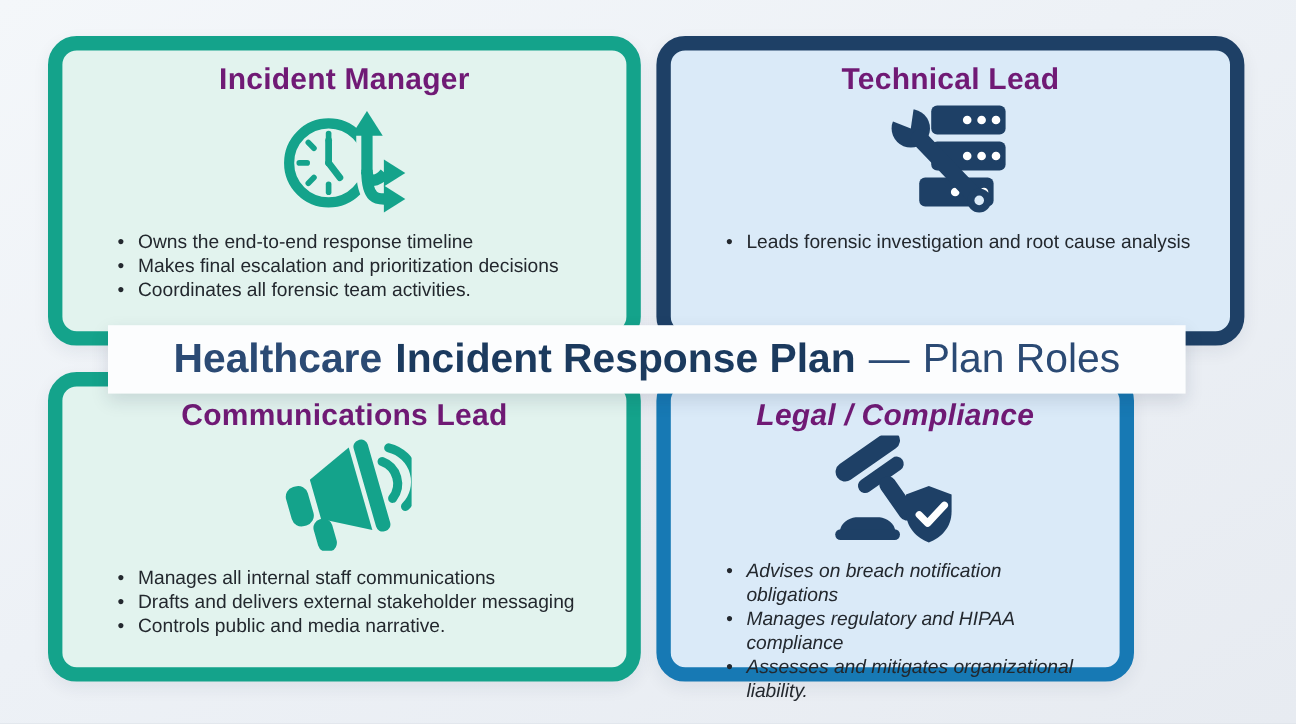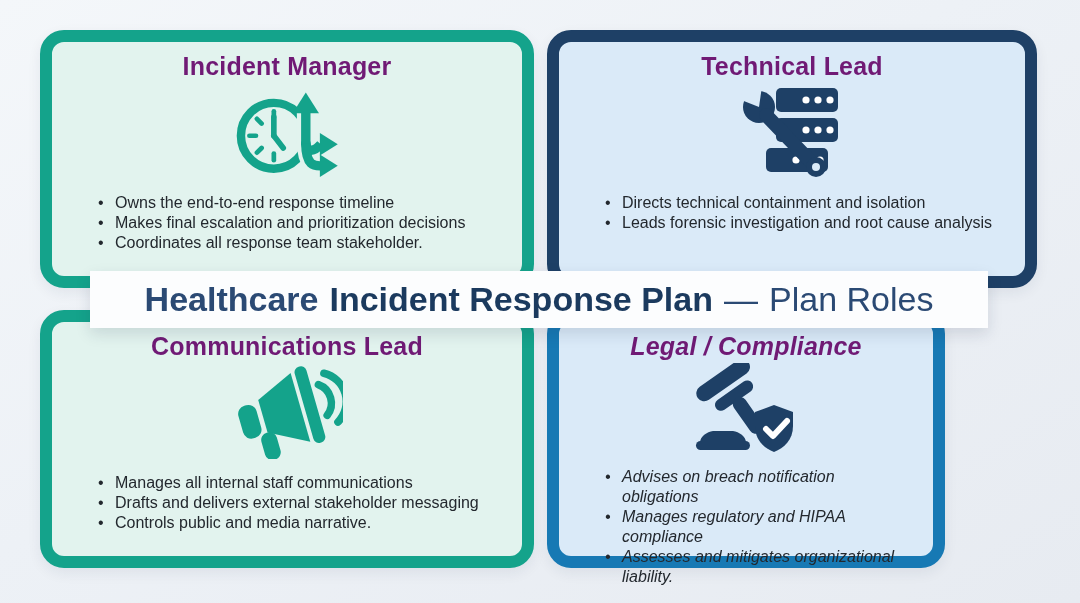--- a/index.html
+++ b/index.html
@@ -72,21 +72,21 @@
           <path d="M78 60 C78 74 88 70 94 63" fill="none" stroke="#14A38B" stroke-width="10"></path>
           <polygon points="93,51 93,75 112,63" fill="#14A38B"></polygon>
 
           <path d="M78 62 C78 87 88 86 94 86" fill="none" stroke="#14A38B" stroke-width="10"></path>
           <polygon points="93,74 93,98 112,86" fill="#14A38B"></polygon>
         </svg>
       </div>
       <ul class="bullets">
         <li>Owns the end-to-end response timeline</li>
         <li>Makes final escalation and prioritization decisions</li>
-        <li>Coordinates all response team stakeholder.</li>
+        <li>Coordinates all forensic team activities.</li>
       </ul>
     </div>
   </section>
 
   <section class="card card-tr">
     <div class="card-inner">
       <h2 class="card-title">Technical Lead</h2>
       <div class="icon-wrap">
         <svg width="104" height="96" viewBox="0 0 104 96">
           <g fill="#1E4066">
@@ -108,21 +108,20 @@
 
           <circle cx="19" cy="23" r="16" fill="#1E4066"></circle>
           <polygon points="19,23 -4,14 6,-8 22,2" fill="#DAEAF8"></polygon>
           <circle cx="6" cy="10" r="5" fill="#DAEAF8"></circle>
           <line x1="26" y1="31" x2="74" y2="81" stroke="#1E4066" stroke-width="14" stroke-linecap="round"></line>
           <circle cx="76" cy="83" r="10" fill="#1E4066"></circle>
           <circle cx="76" cy="83" r="4" fill="#DAEAF8"></circle>
         </svg>
       </div>
       <ul class="bullets">
-        <li>Directs technical containment and isolation</li>
         <li>Leads forensic investigation and root cause analysis</li>
       </ul>
     </div>
   </section>
 
   <section class="card card-bl">
     <div class="card-inner">
       <h2 class="card-title">Communications Lead</h2>
       <div class="icon-wrap">
         <svg width="112" height="94" viewBox="0 0 118 100">

